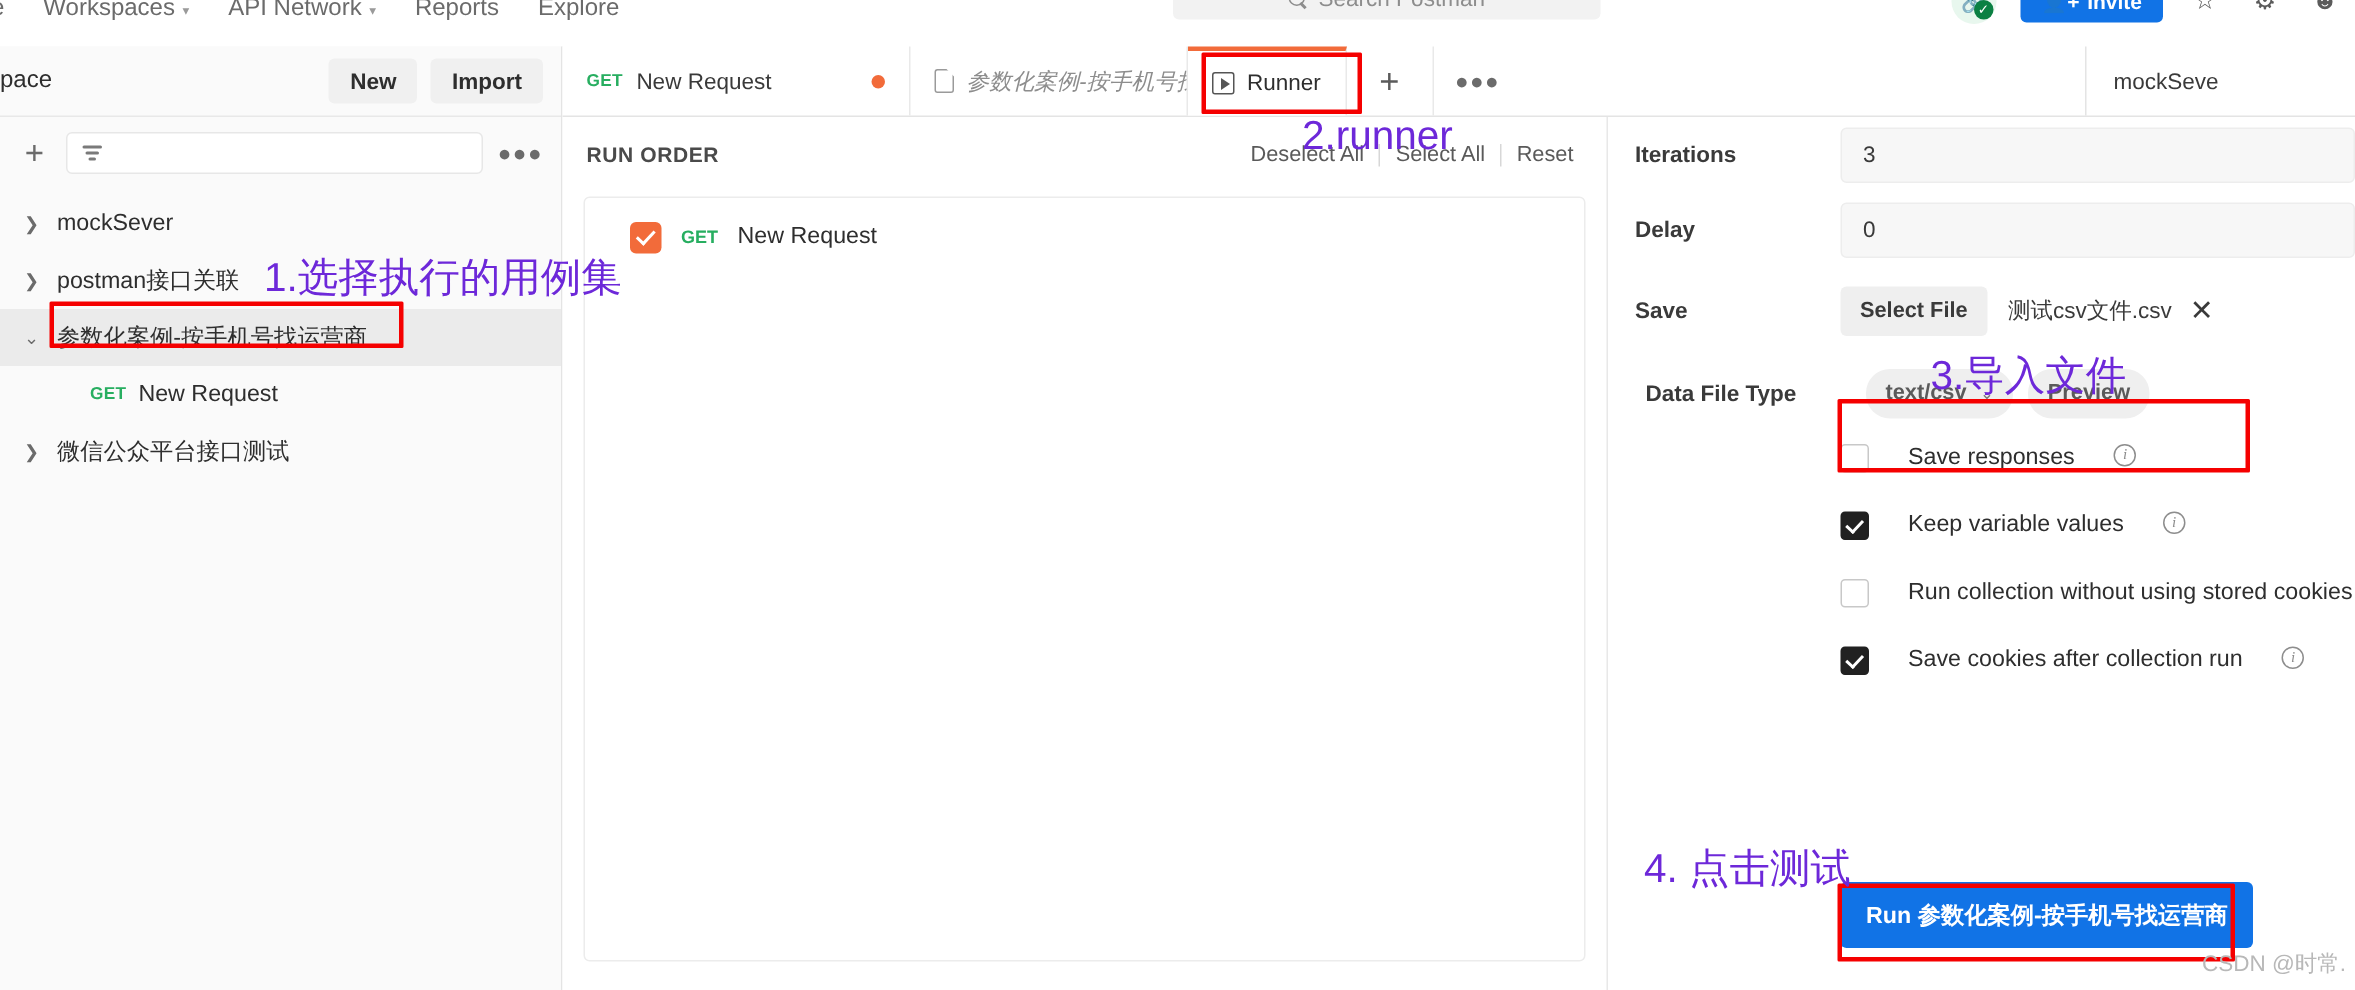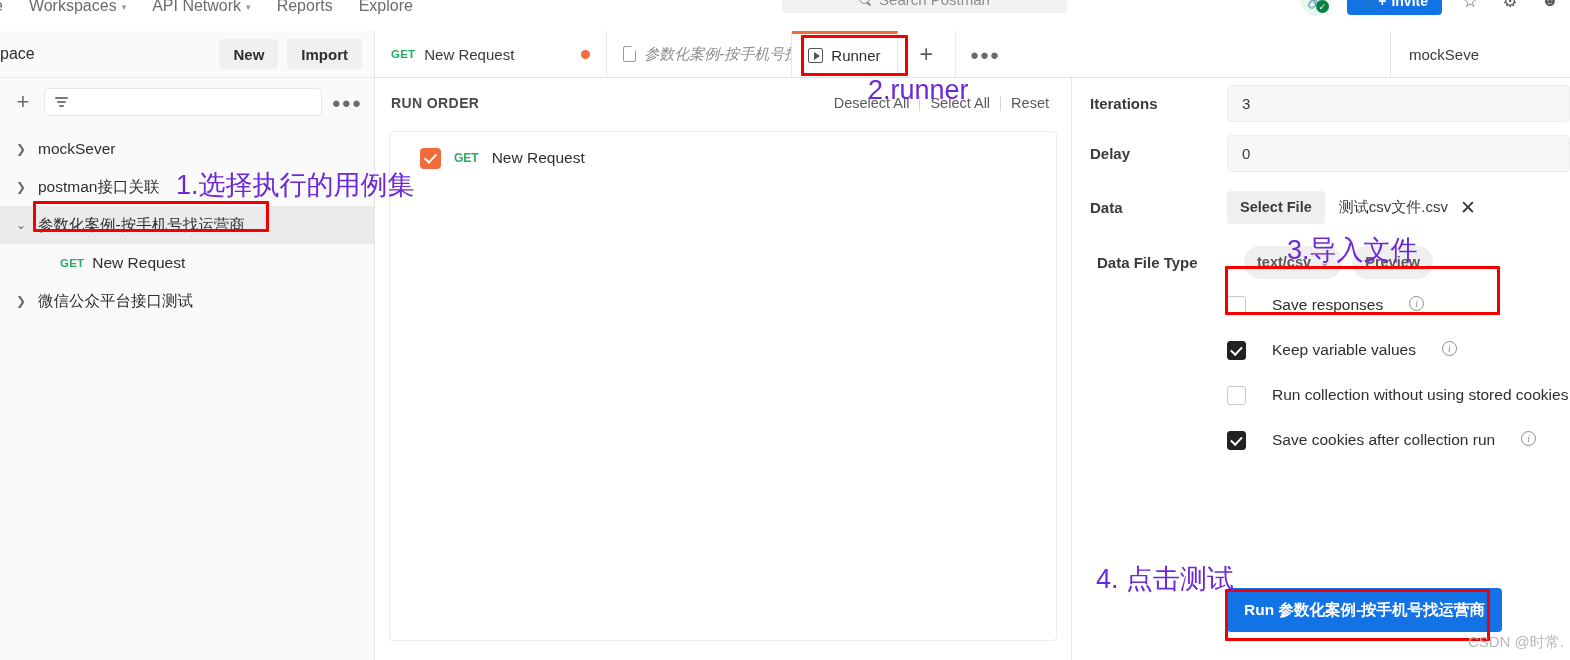--- a/index.html
+++ b/index.html
@@ -372,21 +372,21 @@
       </div>
 
       <div class="field-row">
         <span class="field-label">Delay</span>
         <div class="field-input">
           <span>0</span>
         </div>
       </div>
 
       <div class="data-row">
-        <span class="field-label">Data</span>
+        <span class="field-label">Save</span>
         <span class="file-group">
           <button class="select-file-btn">Select File</button>
           <span class="file-name">测试csv文件.csv</span>
           <span class="file-x">✕</span>
         </span>
       </div>
 
       <div class="dft-row">
         <span class="field-label">Data File Type</span>
         <button class="pill">

